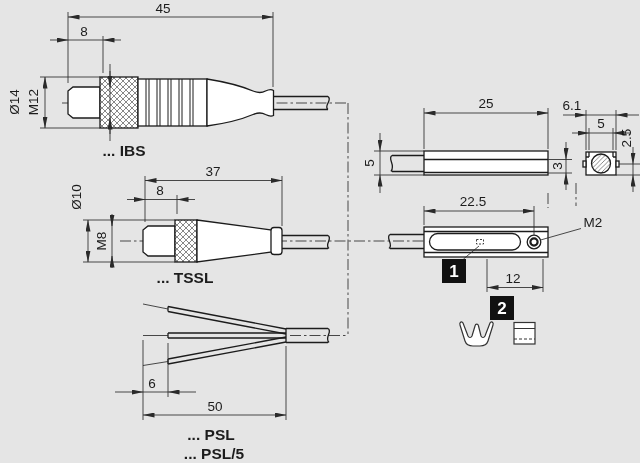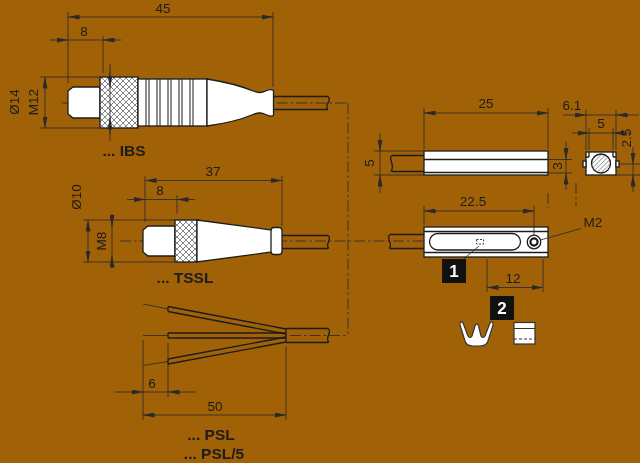--- a/index.html
+++ b/index.html
@@ -1,16 +1,16 @@
 <!DOCTYPE html>
 <html><head>
 <meta charset="utf-8">
 <style>
   html,body{margin:0;padding:0;background:#fff;}
-  .stage{position:relative;width:640px;height:463px;background:#a16207;overflow:hidden;
+  .stage{position:relative;width:640px;height:463px;background:#e5e5e5;overflow:hidden;
          font-family:"Liberation Sans", sans-serif;}
   svg text{fill:#1c1c1c;font-family:"Liberation Sans", sans-serif;}
   .dim{font-size:13.5px;}
   .lbl{font-size:15.5px;font-weight:700;}
   .callout-num{font-size:17px;font-weight:700;fill:#ffffff;}
   .outline{stroke:#1c1c1c;stroke-width:1.3;fill:none;}
   .outlinew{stroke:#1c1c1c;stroke-width:1.3;fill:#ffffff;}
   .thin{stroke:#2a2a2a;stroke-width:0.85;fill:none;}
   .dimln{stroke:#2a2a2a;stroke-width:0.85;fill:none;}
   .center{stroke:#2a2a2a;stroke-width:0.85;fill:none;stroke-dasharray:11 3 2.5 3;}

